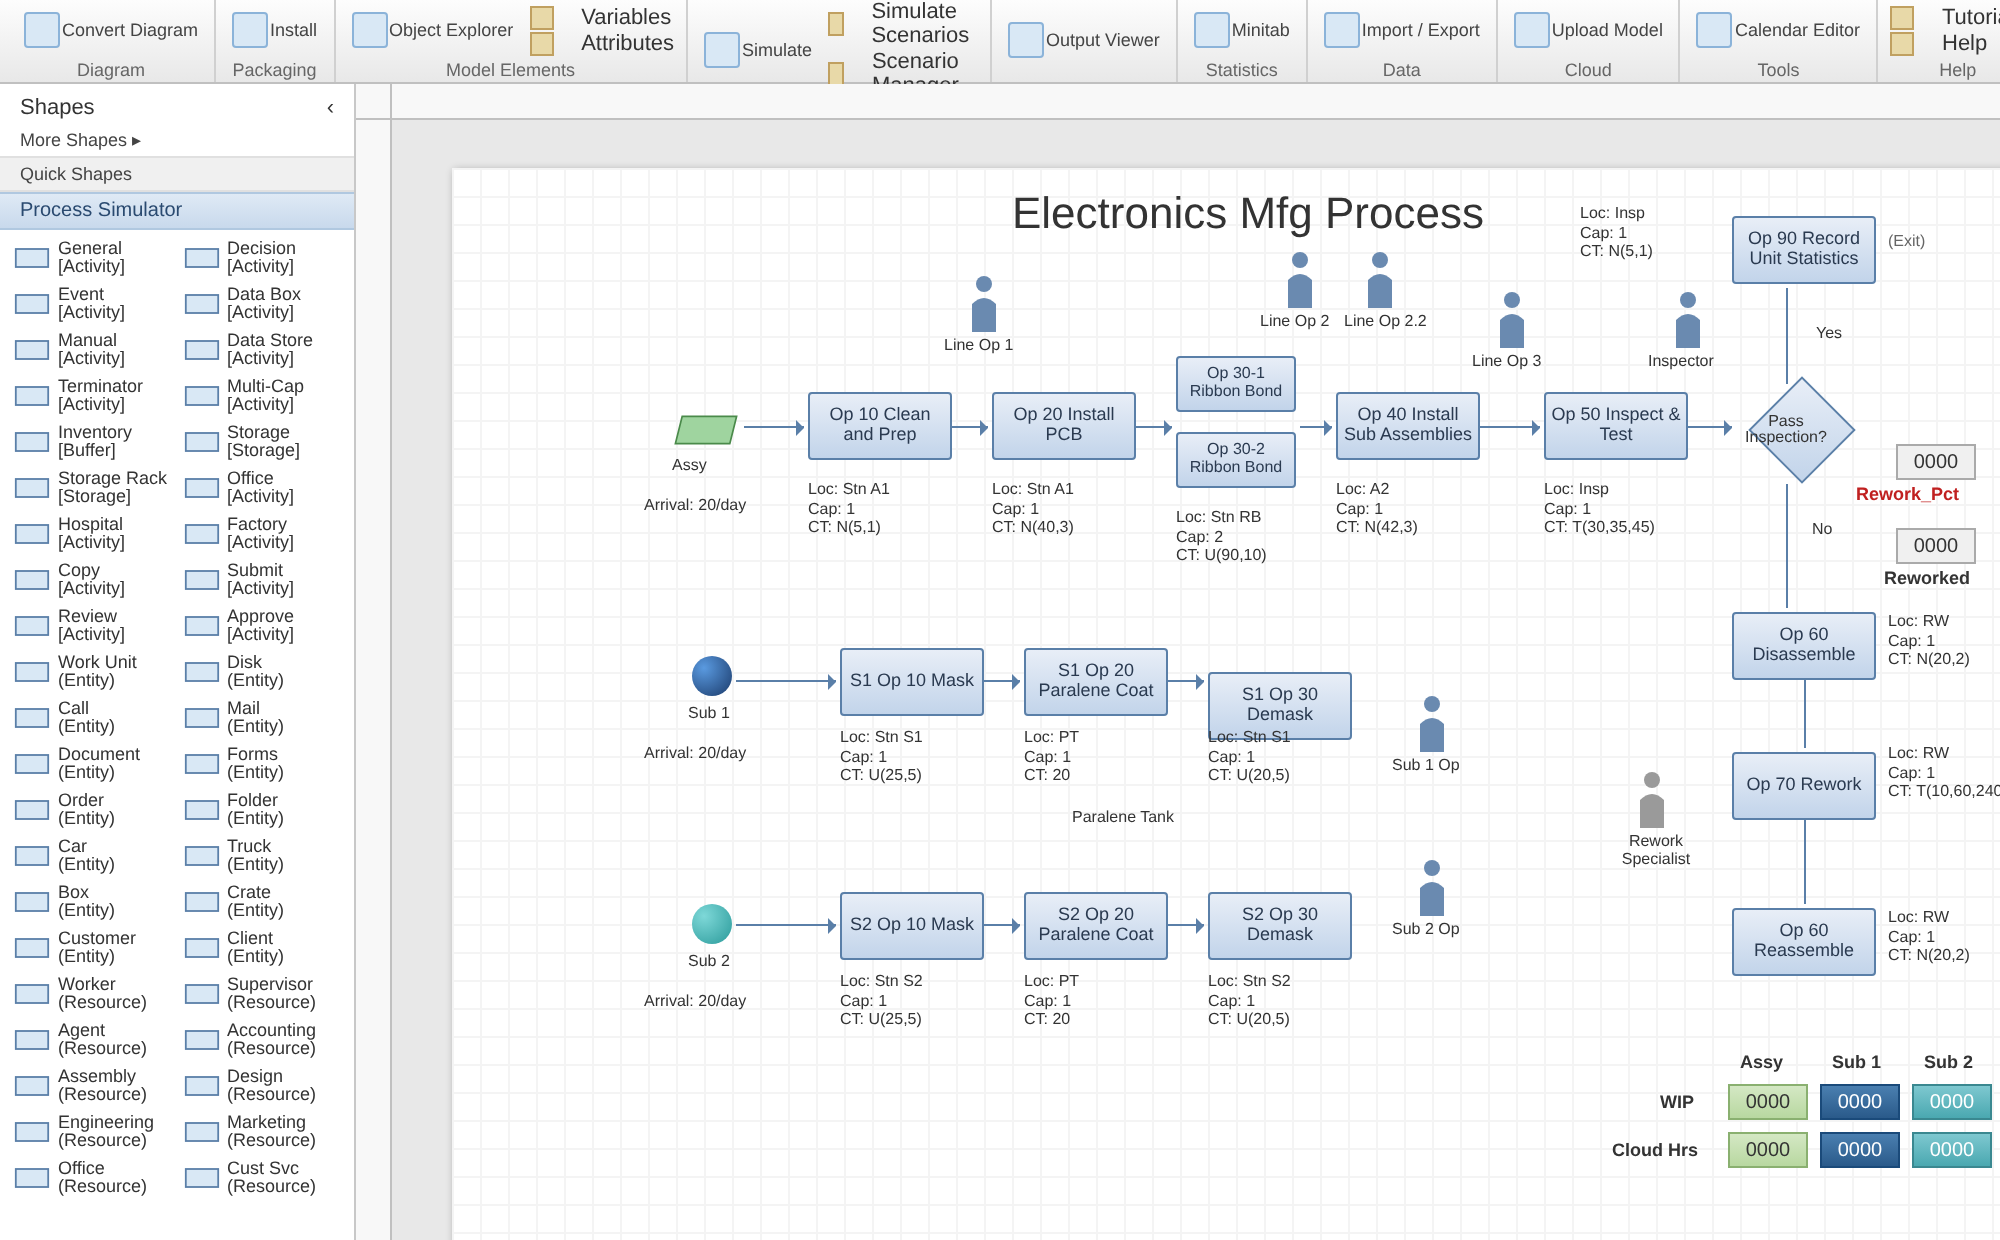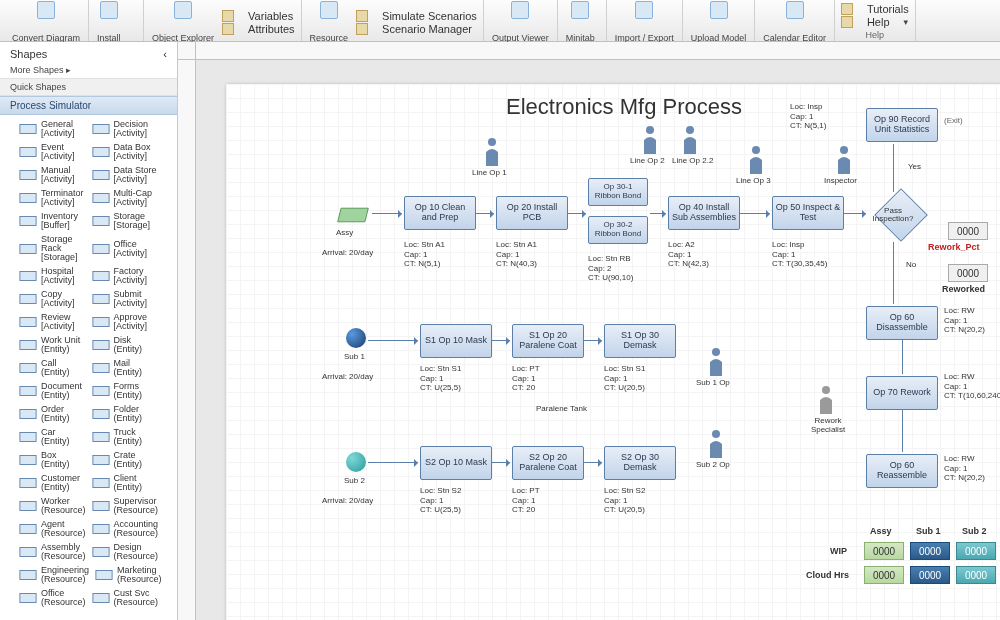--- a/index.html
+++ b/index.html
@@ -2,35 +2,35 @@
 <html><head>
 <meta charset="utf-8">
 <style>
 *{margin:0;padding:0;box-sizing:border-box;font-family:'Segoe UI',Tahoma,sans-serif;font-size:11px;color:#333}
 body{width:1000px;height:620px;overflow:hidden;background:#fff}
 .app{display:flex;flex-direction:column;width:100%;height:100%}
 .ribbon{height:42px;background:linear-gradient(#fdfdfd,#e8e8e8);border-bottom:1px solid #c0c0c0;display:flex;align-items:flex-start;padding:0 4px}
 .ribbon-group{display:flex;flex-direction:column;height:100%;border-right:1px solid #d0d0d0;padding:0 6px;justify-content:flex-start}
 .rg-items{display:flex;gap:6px;align-items:center;flex:1}
 .rg-label{font-size:9px;color:#666;text-align:center;padding-bottom:1px}
-.rbtn{display:flex;flex-direction:column;align-items:center;gap:14px;cursor:pointer;padding:1px 2px}
+.rbtn{display:flex;flex-direction:row;align-items:center;gap:1px;cursor:pointer;padding:1px 2px}
 .rbtn .ico{width:18px;height:18px;background:#d9e8f5;border:1px solid #8bb3d9;border-radius:2px}
 .rbtn .lbl{font-size:9px;color:#444;white-space:nowrap}
 .rmini{display:flex;align-items:center;gap:14px;cursor:pointer;font-size:9px;color:#444}
 .rmini .mico{width:12px;height:12px;background:#e8d9a8;border:1px solid #c0a060}
 .rstack{display:flex;flex-direction:column;gap:1px;justify-content:center}
 .workspace{flex:1;display:flex;overflow:hidden}
 .shapes-panel{width:178px;background:#fff;border-right:1px solid #c8c8c8;display:flex;flex-direction:column;overflow:hidden}
 .shapes-header{padding:6px 10px 2px;color:#2a6bb0;font-size:14px;display:flex;justify-content:space-between;align-items:center}
 .shapes-tabs{padding:0 10px 4px;font-size:9px;color:#666;display:flex;gap:10px}
 .shapes-tabs span.active{color:#2a6bb0;border-bottom:1px solid #2a6bb0}
 .more-shapes{padding:3px 10px;font-size:9px;color:#444;cursor:pointer}
 .quick-shapes{padding:3px 10px;font-size:9px;color:#444;background:#f0f0f0;border-top:1px solid #e0e0e0;border-bottom:1px solid #e0e0e0}
 .stencil-title{background:linear-gradient(#dfeaf5,#c8d9ec);padding:3px 10px;font-size:10px;color:#2a4a70;border-top:1px solid #b0c8e0;border-bottom:1px solid #b0c8e0}
-.shape-list{flex:1;overflow-y:auto;padding:4px 18px}
+.shape-list{flex:1;overflow-y:auto;padding:4px 6px}
 .shape-row{display:flex;gap:4px;margin-bottom:3px}
 .shape-item{flex:1;display:flex;align-items:center;gap:4px;cursor:pointer;padding:1px}
 .shape-ico{width:18px;height:14px;flex-shrink:0;display:flex;align-items:center;justify-content:center}
 .shape-ico svg{width:100%;height:100%}
 .shape-lbl{font-size:9px;color:#333;line-height:1}
 .canvas-wrap{flex:1;position:relative;background:#f0f0f0}
 .ruler-h{position:absolute;top:0;left:18px;right:0;height:18px;background:#f8f8f8;border-bottom:1px solid #c0c0c0}
 .ruler-v{position:absolute;top:18px;left:0;width:18px;bottom:0;background:#f8f8f8;border-right:1px solid #c0c0c0}
 .ruler-c{position:absolute;top:0;left:0;width:18px;height:18px;background:#f8f8f8;border-right:1px solid #c0c0c0;border-bottom:1px solid #c0c0c0}
 .canvas{position:absolute;top:18px;left:18px;right:0;bottom:0;overflow:hidden;background:#e8e8e8}
@@ -99,21 +99,21 @@
               <span>Attributes</span>
             </div>
           </div>
         </div>
         <div class="rg-label">Model Elements</div>
       </div>
     <div class="ribbon-group">
         <div class="rg-items">
           <div class="rbtn">
             <div class="ico"></div>
-            <div class="lbl">Resource</div>
+            <div class="lbl">Simulate</div>
           </div>
           <div class="rstack">
             <div class="rmini">
               <div class="mico"></div>
               <span>Simulate Scenarios</span>
             </div>
             <div class="rmini">
               <div class="mico"></div>
               <span>Scenario Manager</span>
             </div>
@@ -641,21 +641,21 @@
           <div class="station" style="top:268px;left:118px">Sub 1</div>
           <div class="station" style="top:288px;left:96px">Arrival: 20/day</div>
           <div class="opbox" style="top:240px;left:194px">S1 Op 10 Mask</div>
           <div class="station" style="top:280px;left:194px;white-space:pre">Loc: Stn S1
 Cap: 1
 CT: U(25,5)</div>
           <div class="opbox" style="top:240px;left:286px">S1 Op 20 Paralene Coat</div>
           <div class="station" style="top:280px;left:286px;white-space:pre">Loc: PT
 Cap: 1
 CT: 20</div>
-          <div class="opbox" style="top:240px;left:378px">S1 Op 30 Demask</div>
+          <div class="opbox" style="top:252px;left:378px">S1 Op 30 Demask</div>
           <div class="station" style="top:280px;left:378px;white-space:pre">Loc: Stn S1
 Cap: 1
 CT: U(20,5)</div>
           <div class="station" style="top:320px;left:310px;text-align:center">Paralene Tank</div>
 
           <div class="circ" style="top:368px;left:120px;background:radial-gradient(circle at 30% 30%,#7ed8d8,#2a9a9a)"></div>
           <div class="station" style="top:392px;left:118px">Sub 2</div>
           <div class="station" style="top:412px;left:96px">Arrival: 20/day</div>
           <div class="opbox" style="top:362px;left:194px">S2 Op 10 Mask</div>
           <div class="station" style="top:402px;left:194px;white-space:pre">Loc: Stn S2

